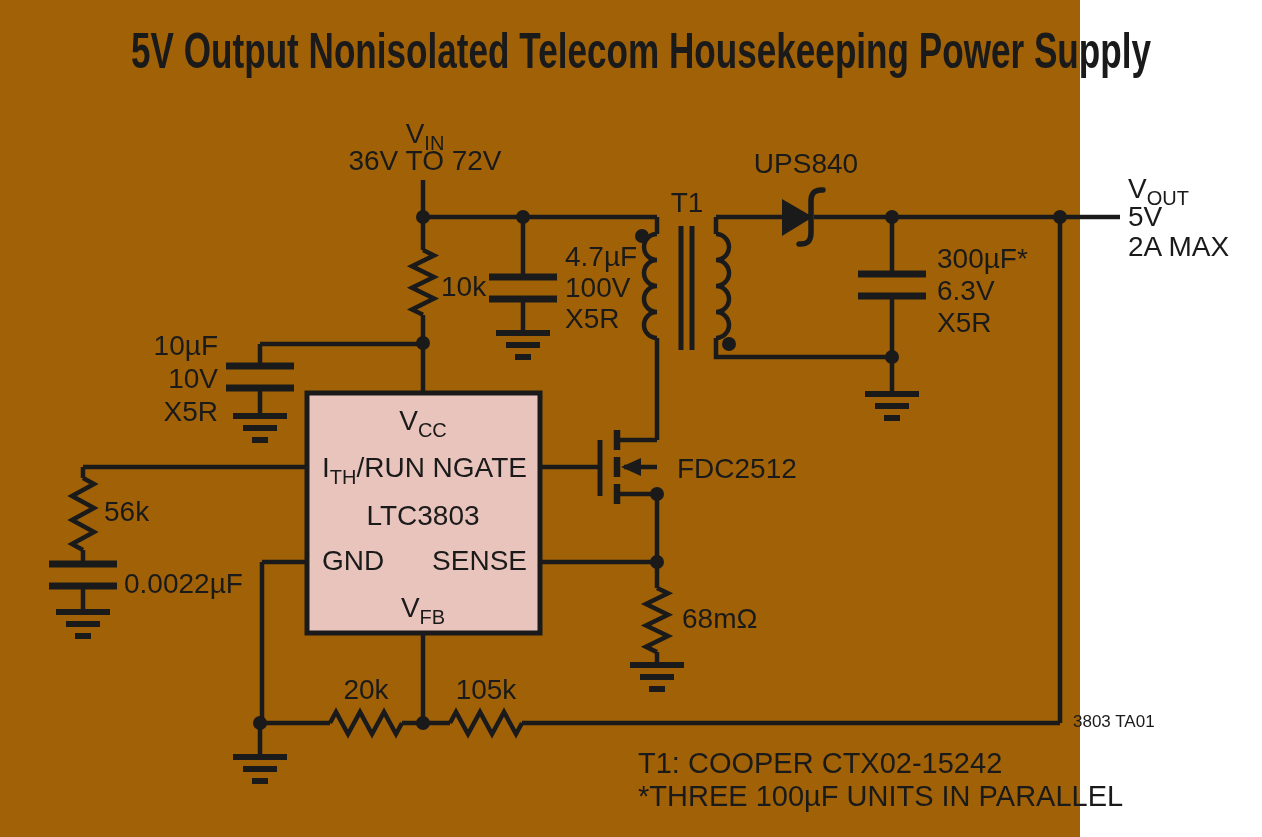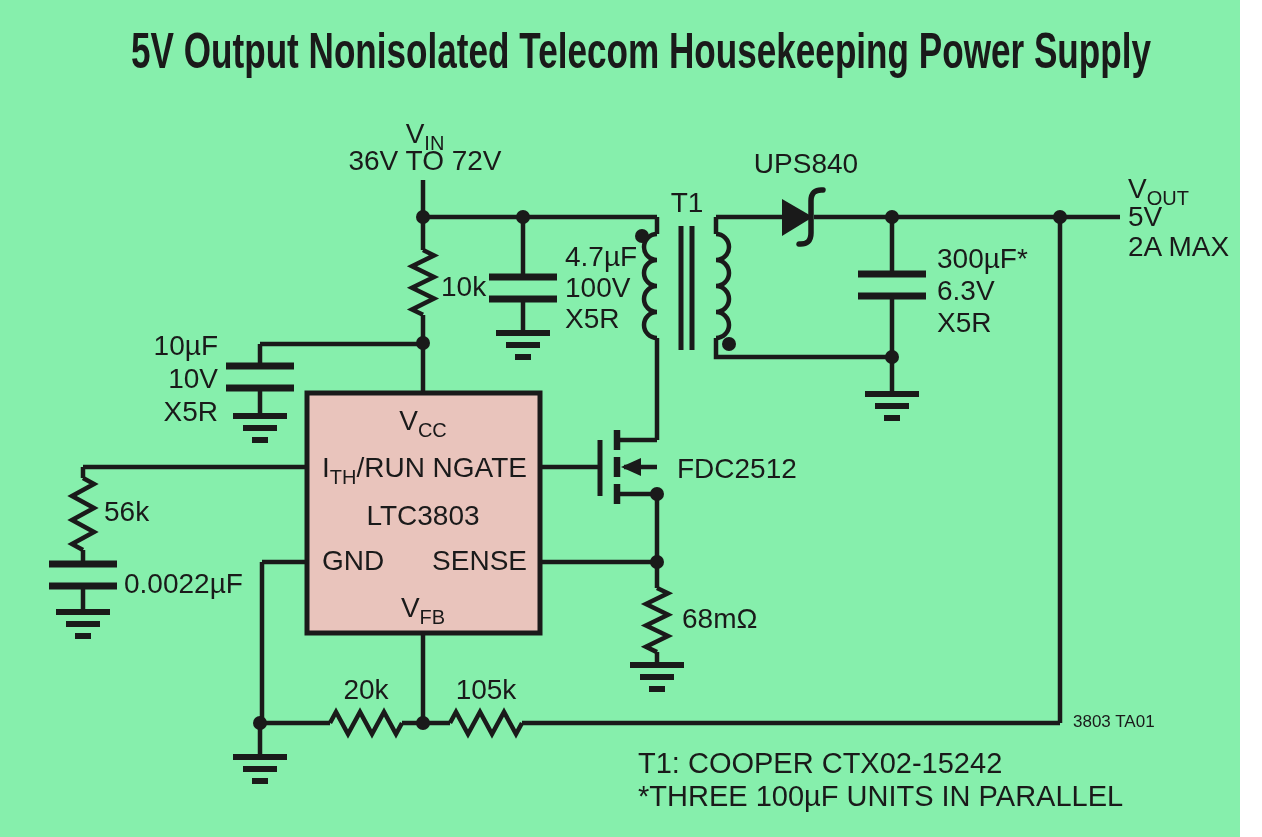--- a/index.html
+++ b/index.html
@@ -1,23 +1,23 @@
 <!DOCTYPE html>
 <html style="--ink: #1a1a1a; --ic-fill: #e9c4bc;"><head>
 <meta charset="utf-8">
 <style>
   html, body {
     margin: 0;
     padding: 0;
     background: #ffffff;
   }
   .page {
-    width: 1240px;
+    width: 1080px;
     height: 837px;
-    background: #86efac;
+    background: #a16207;
     position: relative;
     font-family: "Liberation Sans", sans-serif;
   }
   svg { display: block; }
 
   .wire {
     stroke: var(--ink, #1a1a1a);
     stroke-width: 4.5;
     fill: none;
     stroke-linejoin: miter;

